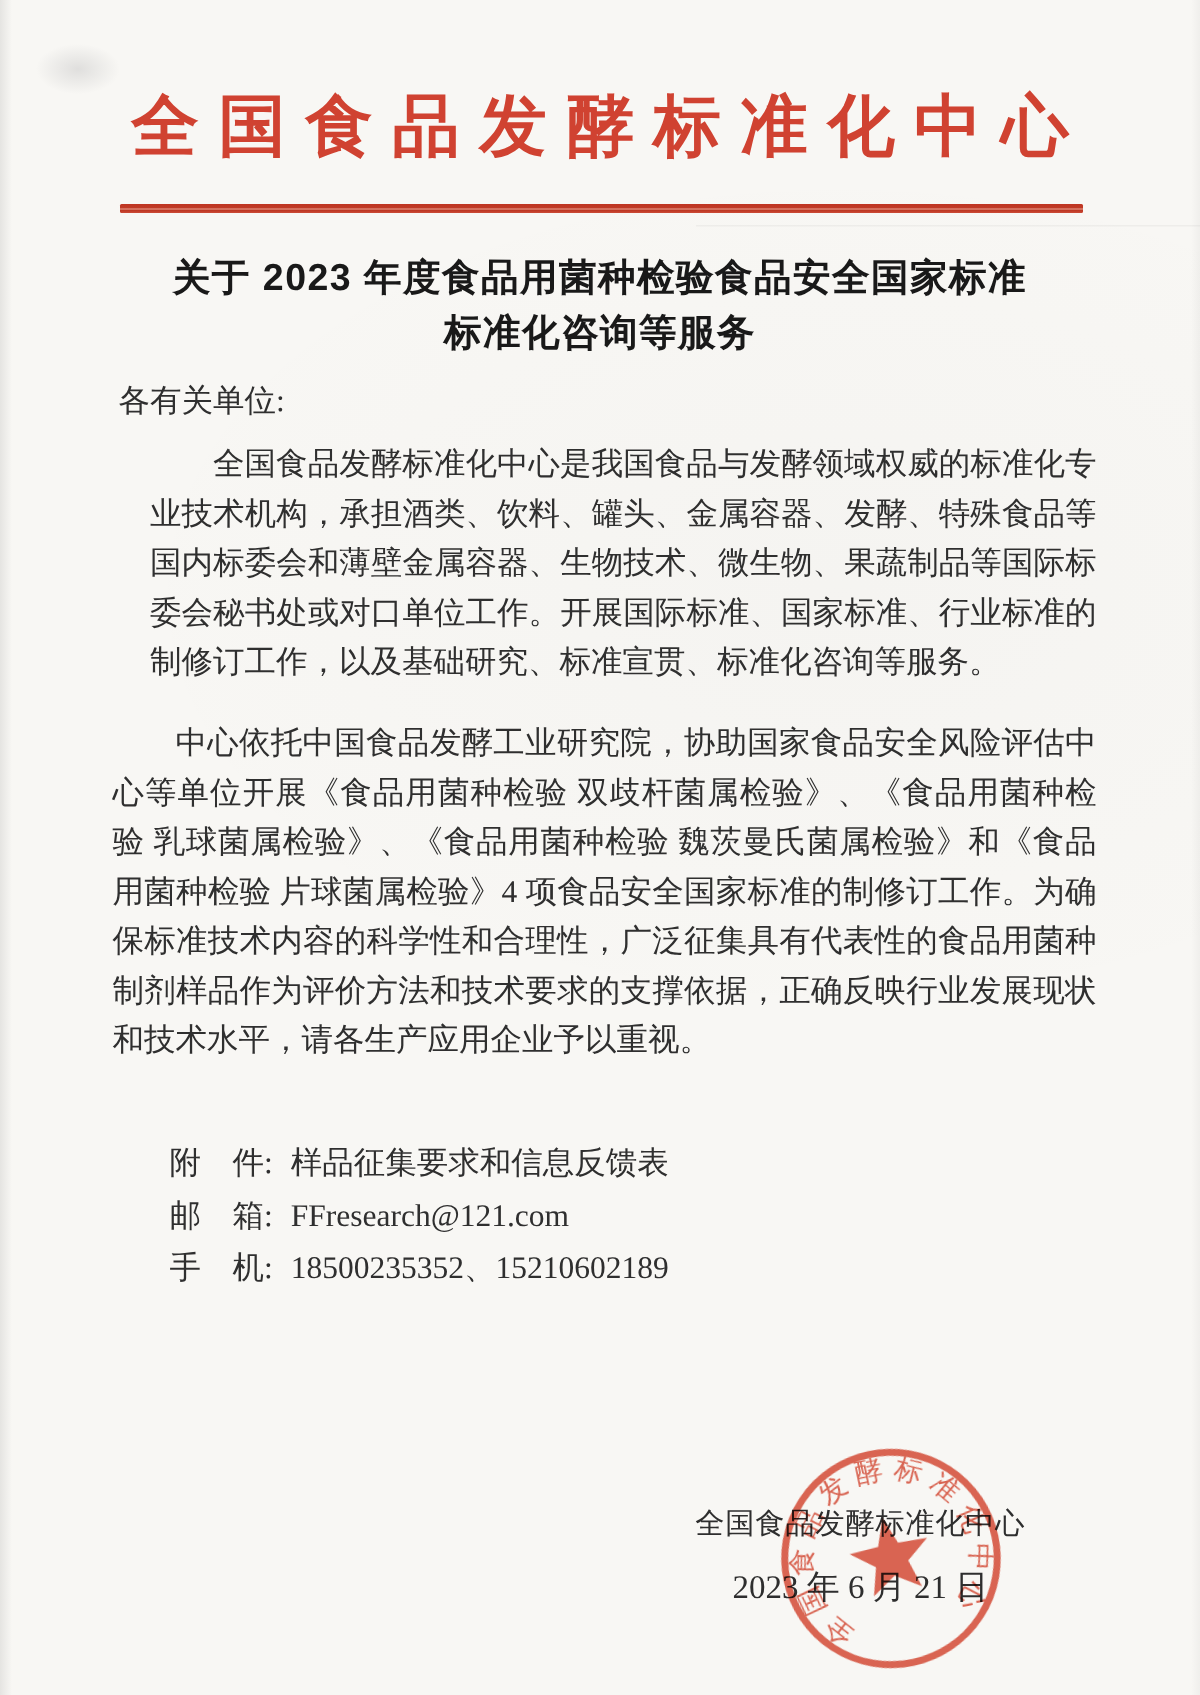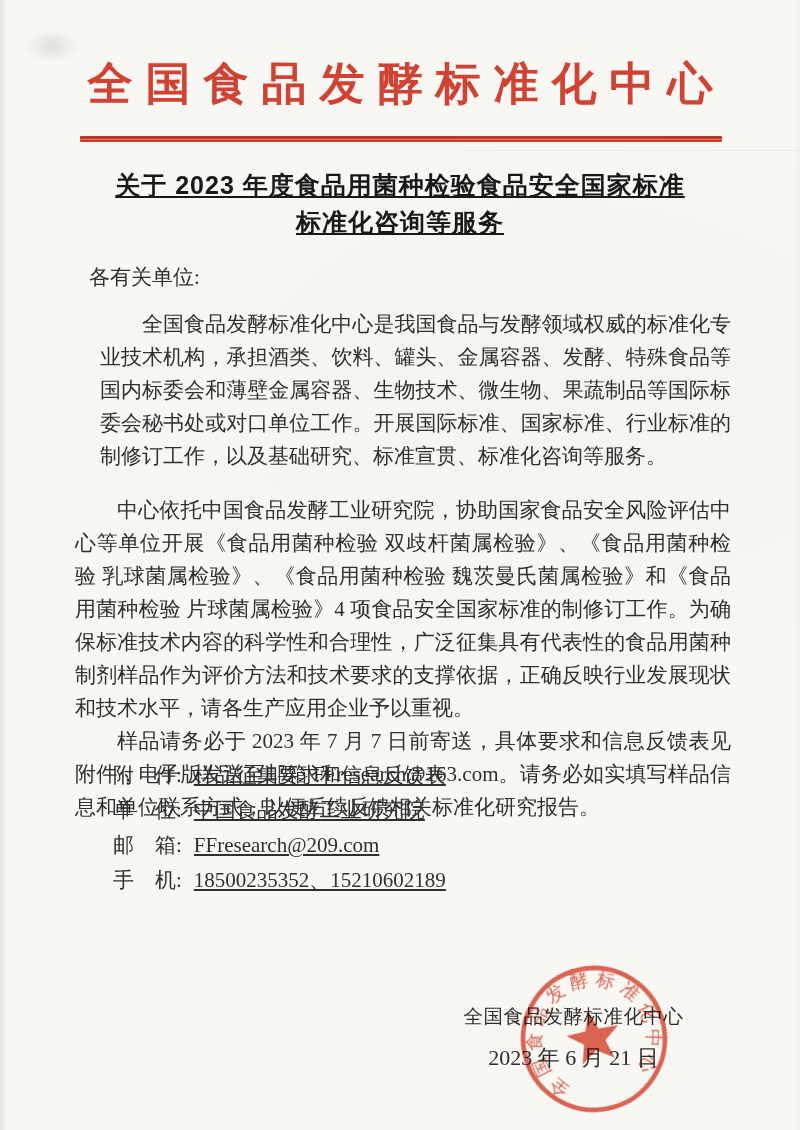--- a/index.html
+++ b/index.html
@@ -30,40 +30,40 @@
   .rule{
     position:absolute;top:136px;left:80px;width:642px;height:6px;
     background:linear-gradient(to bottom,#bf3522 0%,#c03a26 42%,#e2907e 55%,#bd3723 72%,#cc4b37 100%);
     border-radius:1px;
   }
   .doc-title{
     position:absolute;top:167px;left:0;right:0;
     text-align:center;
     font-family:"Liberation Sans","DejaVu Sans",sans-serif;
     font-weight:bold;font-size:25px;line-height:37px;
-    color:#191919;letter-spacing:1px;text-decoration:underline;
+    color:#191919;letter-spacing:1px;
   }
   .body-text{
     position:absolute;top:247px;left:75px;width:656px;
     font-size:21px;line-height:33px;color:#2f2f2f;
     text-align:justify;
   }
-  .salutation{margin:14px;}
+  .salutation{margin:4px;}
   .para{margin:0;text-indent:2em;}
   .para-1{margin-top:9px;margin-left:25px;}
   .para-2{margin-top:21px;}
   .para-3{margin-top:0;}
 
   .contacts{
     position:absolute;top:758px;left:113px;
     font-size:21px;line-height:35px;color:#2f2f2f;
   }
   .contact-row{white-space:nowrap;}
   .contact-label{display:inline-block;}
-  .contact-value{margin-left:12px;text-decoration:underline;}
+  .contact-value{margin-left:12px;}
 
   .signature{
     position:absolute;top:1004px;left:430px;width:287px;
     text-align:center;color:#2e2e2e;
   }
   .sig-org{font-size:19.5px;line-height:26px;letter-spacing:0.5px;}
   .sig-date{font-size:22px;line-height:26px;margin-top:15px;}
 
   .seal{
     position:absolute;left:517px;top:962px;width:154px;height:154px;
@@ -88,32 +88,28 @@
 
   <div class="doc-title">
     <div>关于 2023 年度食品用菌种检验食品安全国家标准</div>
     <div>标准化咨询等服务</div>
   </div>
 
   <div class="body-text">
     <p class="salutation">各有关单位:</p>
     <p class="para para-1">全国食品发酵标准化中心是我国食品与发酵领域权威的标准化专业技术机构，承担酒类、饮料、罐头、金属容器、发酵、特殊食品等国内标委会和薄壁金属容器、生物技术、微生物、果蔬制品等国际标委会秘书处或对口单位工作。开展国际标准、国家标准、行业标准的制修订工作，以及基础研究、标准宣贯、标准化咨询等服务。</p>
     <p class="para para-2">中心依托中国食品发酵工业研究院，协助国家食品安全风险评估中心等单位开展《食品用菌种检验 双歧杆菌属检验》、《食品用菌种检验 乳球菌属检验》、《食品用菌种检验 魏茨曼氏菌属检验》和《食品用菌种检验 片球菌属检验》4 项食品安全国家标准的制修订工作。为确保标准技术内容的科学性和合理性，广泛征集具有代表性的食品用菌种制剂样品作为评价方法和技术要求的支撑依据，正确反映行业发展现状和技术水平，请各生产应用企业予以重视。</p>
-    <p class="para para-3">样品请务必于 2023 年 7 月 7 日前寄送，具体要求和信息反馈表见附件，电子版发送至邮箱 FFresearch@163.com。请务必如实填写样品信息和单位联系方式，以便后续反馈相关标准化研究报告。</p>
   </div>
 
   <div class="contacts">
     <div class="contact-row">
       <span class="contact-label">附　件:</span><span class="contact-value">样品征集要求和信息反馈表</span>
     </div>
     <div class="contact-row">
-      <span class="contact-label">单　位:</span><span class="contact-value">中国食品发酵工业研究院</span>
-    </div>
-    <div class="contact-row">
-      <span class="contact-label">邮　箱:</span><span class="contact-value">FFresearch@209.com</span>
+      <span class="contact-label">邮　箱:</span><span class="contact-value">FFresearch@121.com</span>
     </div>
     <div class="contact-row">
       <span class="contact-label">手　机:</span><span class="contact-value">18500235352、15210602189</span>
     </div>
   </div>
 
   <div class="signature">
     <div class="sig-org">全国食品发酵标准化中心</div>
     <div class="sig-date">2023 年 6 月 21 日</div>
   </div>

